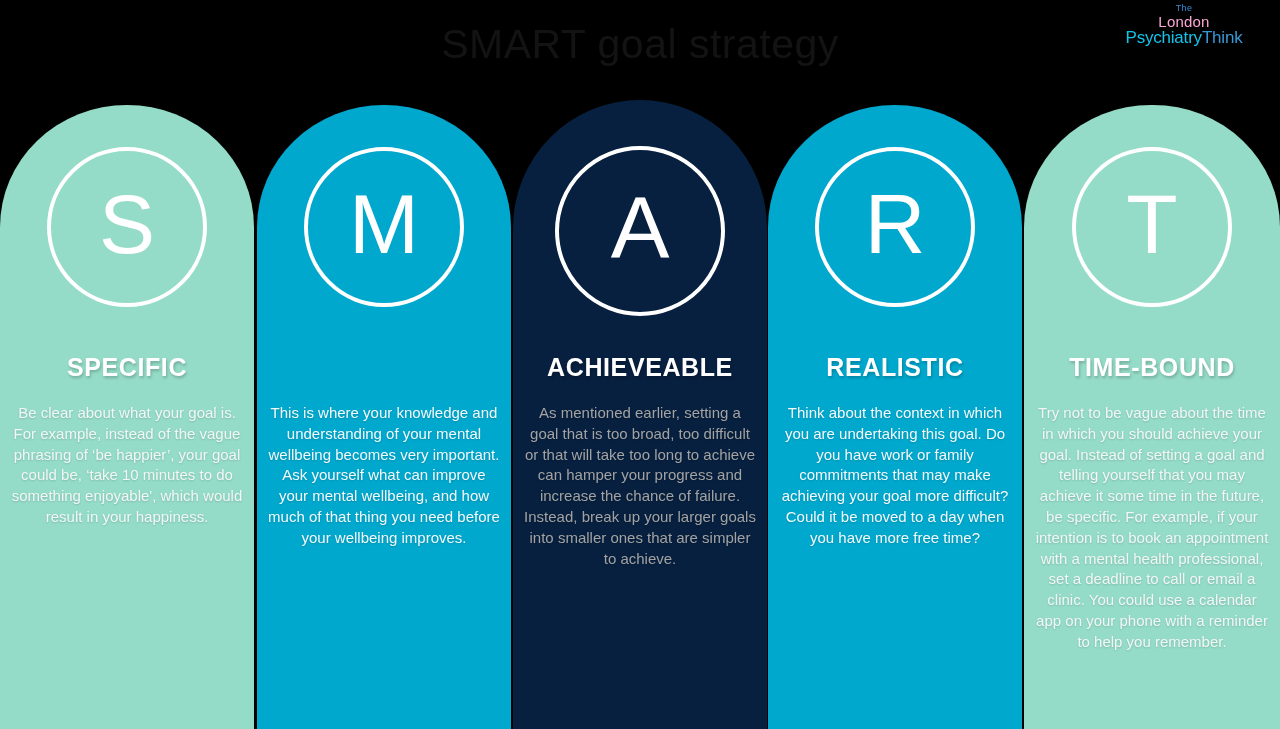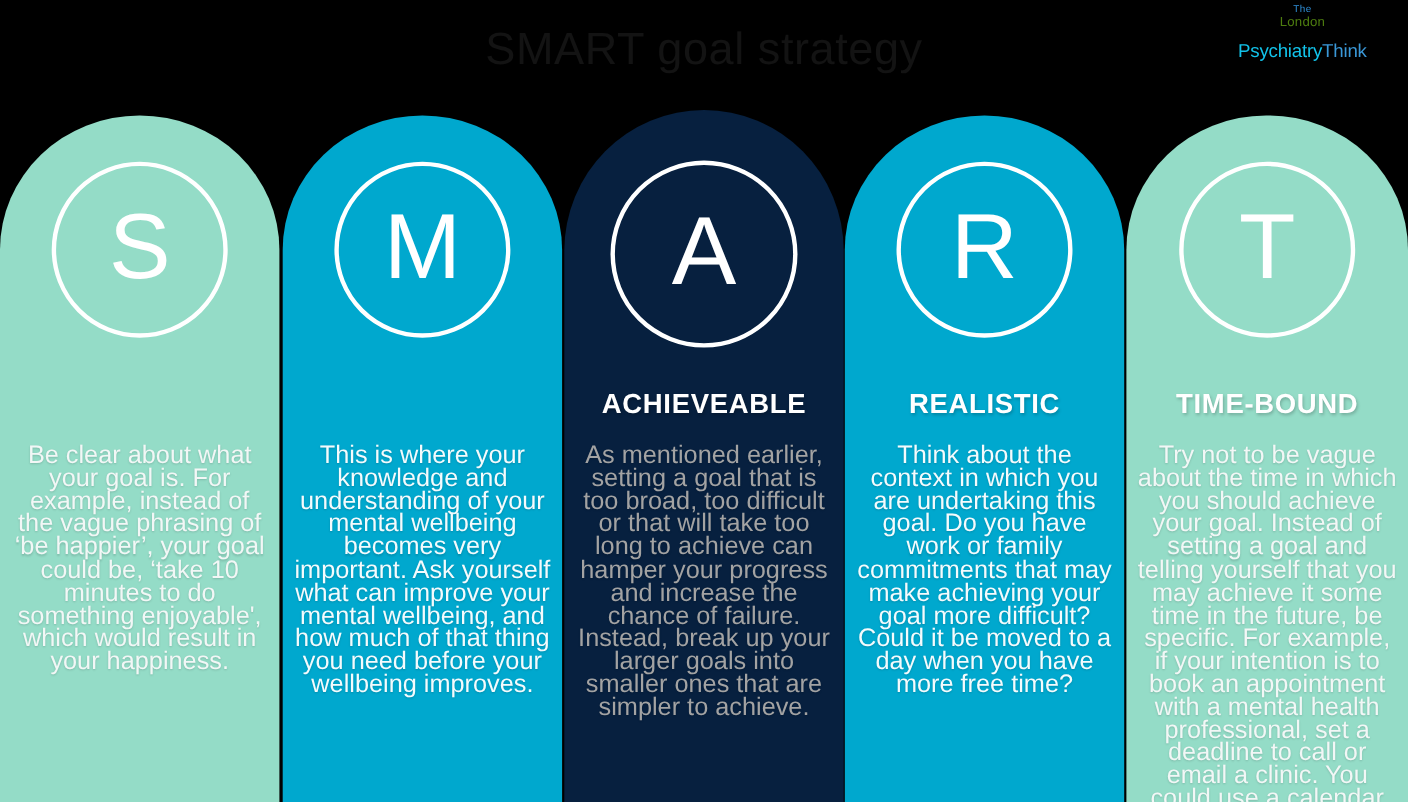--- a/index.html
+++ b/index.html
@@ -50,25 +50,25 @@
   .logo-the {
     display: block;
     font-size: 9px;
     color: #2f8fd8;
     letter-spacing: 0.4px;
     margin-bottom: 1px;
     font-weight: 400;
   }
   .logo-london {
     display: block;
-    font-size: 12px;
-    color: #4d7c0f;
+    font-size: 15px;
+    color: #f9a8d4;
     letter-spacing: 0.2px;
     font-weight: 400;
-    margin-bottom: 12px;
+    margin-bottom: 0px;
   }
   .logo-bottom {
     display: block;
     font-size: 17px;
     letter-spacing: -0.2px;
     white-space: nowrap;
   }
   .logo-psych {
     color: #12c3ea;
     font-weight: 400;
@@ -148,21 +148,21 @@
   }
   .col-2 .col-heading { top: 253px; }
 
   
   .col-body {
     position: absolute;
     top: 298px;
     left: 10px;
     right: 10px;
     text-align: center;
-    font-size: 23px;
+    font-size: 15px;
     line-height: 20.8px;
     color: #f2f7f6;
     text-shadow: 0px 1px 2px rgba(0,0,0,0.16);
   }
   .col-2 .col-body { top: 303px; color: #a3a3a3; }
   .col-1 .col-body, .col-3 .col-body { color: #f4fbfd; }
 </style>
 </head>
 <body>
 
@@ -174,20 +174,21 @@
     <span class="logo-bottom"><span class="logo-psych">Psychiatry</span><span class="logo-centre">Think</span></span>
   </div>
 </div>
 
 <div class="board">
 
   <div class="col col-0">
     <div class="ring">
       <span class="ring-letter">S</span>
     </div>
+    <div class="col-heading">SPECIFIC</div>
     <div class="col-body">Be clear about what your goal is. For example, instead of the vague phrasing of ‘be happier’, your goal could be, ‘take 10 minutes to do something enjoyable', which would result in your happiness.</div>
   </div>
 
   <div class="col col-1">
     <div class="ring">
       <span class="ring-letter">M</span>
     </div>
     <div class="col-body">This is where your knowledge and understanding of your mental wellbeing becomes very important. Ask yourself what can improve your mental wellbeing, and how much of that thing you need before your wellbeing improves.</div>
   </div>
 

